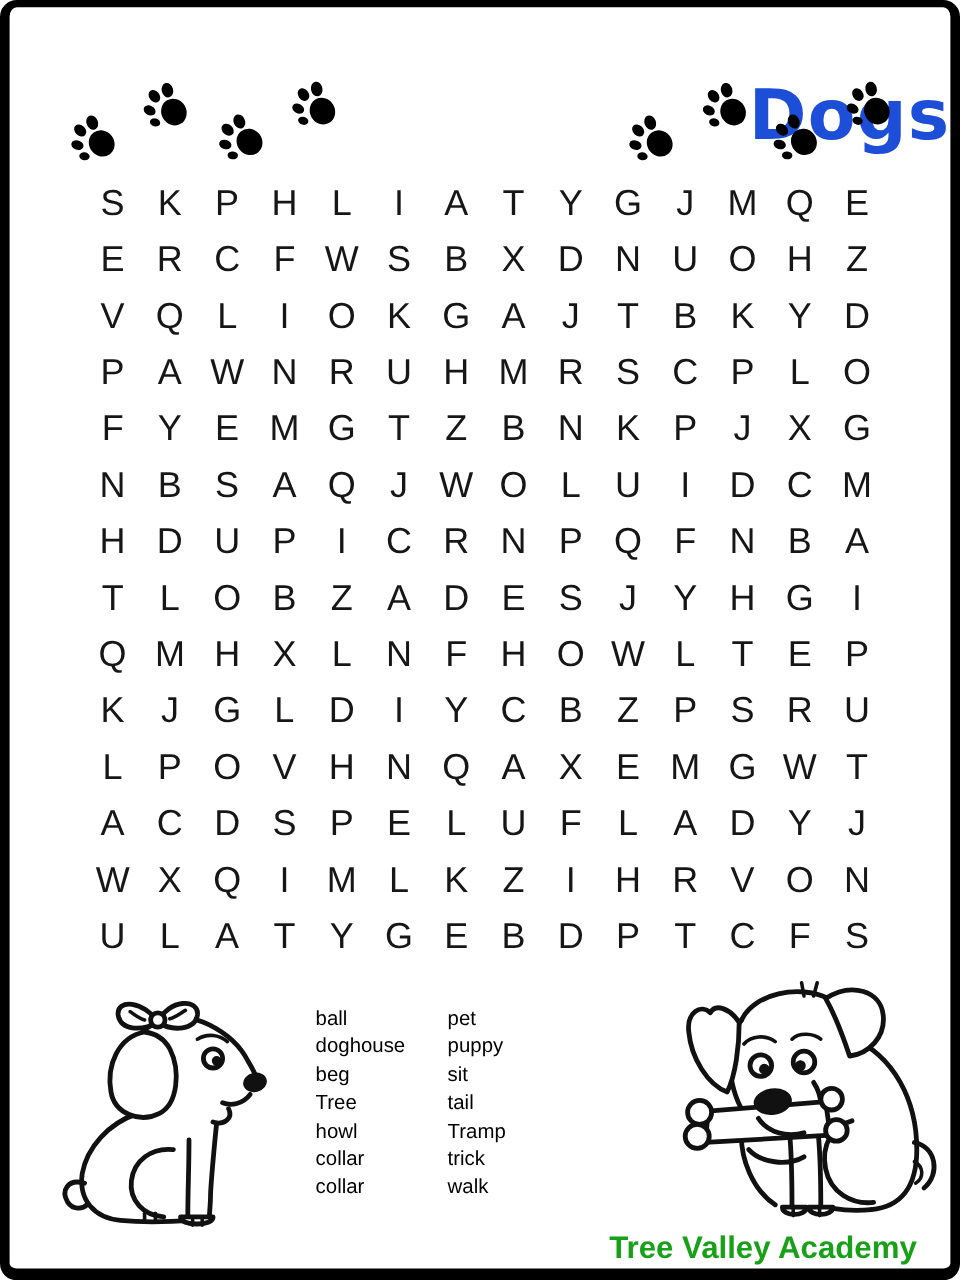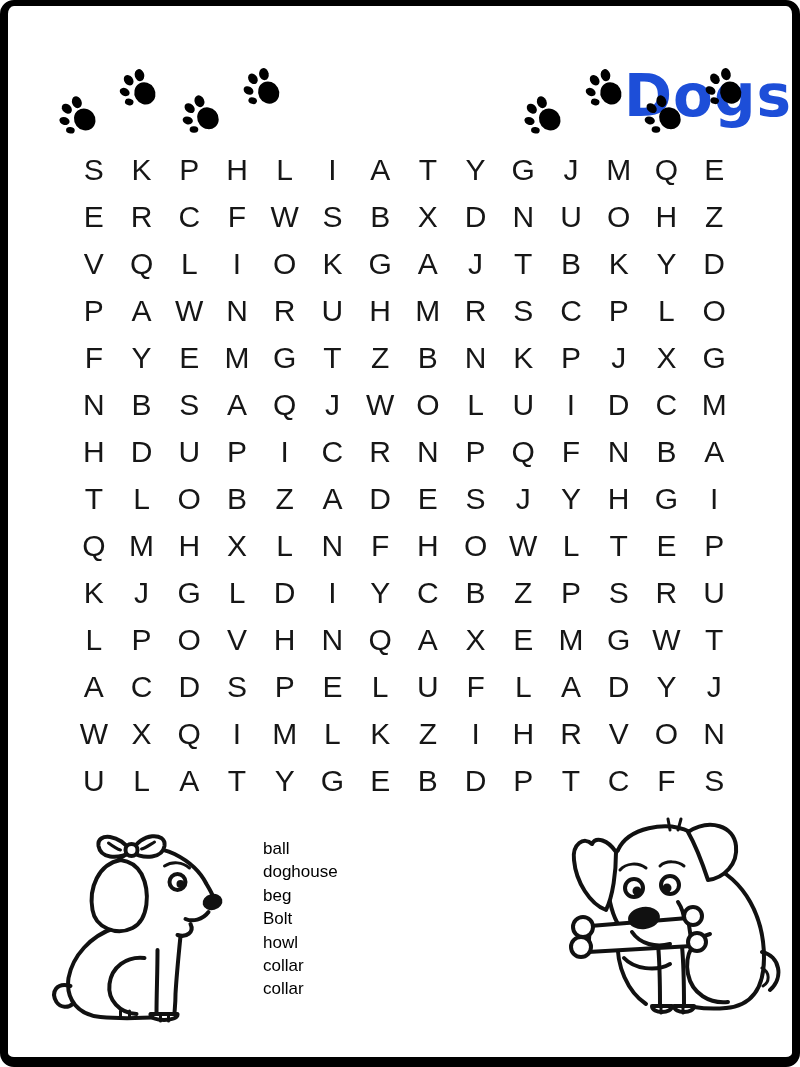--- a/index.html
+++ b/index.html
@@ -392,24 +392,33 @@
     <ellipse class="fillw" cx="103" cy="34" rx="6" ry="6"></ellipse>
     <path class="thin" d="M80,27 C84,30 88,33 92,34"></path>
     <path class="thin" d="M126,26 C121,29 117,32 113,33"></path>
   </svg>
 
   <div class="word-list">
     <div class="word-col">
         <div class="word">ball</div>
         <div class="word">doghouse</div>
         <div class="word">beg</div>
-        <div class="word">Bolt</div>
+        <div class="word">Tree</div>
         <div class="word">howl</div>
         <div class="word">collar</div>
         <div class="word">collar</div>
+      </div>
+    <div class="word-col">
+        <div class="word">pet</div>
+        <div class="word">puppy</div>
+        <div class="word">sit</div>
+        <div class="word">tail</div>
+        <div class="word">Tramp</div>
+        <div class="word">trick</div>
+        <div class="word">walk</div>
       </div>
   </div>
 
   <svg class="dog-illo dog-right lineart" viewBox="0 0 232 216">
 
     <path d="M150,58 C188,74 206,112 206,152 C206,184 192,200 168,202"></path>
     <path d="M204,146 C222,150 226,172 212,184"></path>
     <path class="thin" d="M204,162 C212,166 212,176 205,180"></path>
     <path d="M152,128 C136,132 126,148 130,168 C134,188 152,198 170,196"></path>
     <path d="M60,134 C58,160 70,186 88,198"></path>
@@ -441,14 +450,15 @@
     <circle class="fillw" cx="25" cy="121" r="10"></circle>
     <circle class="fillw" cx="23" cy="141" r="10"></circle>
     <circle class="fillw" cx="135" cy="110" r="9"></circle>
     <circle class="fillw" cx="139" cy="136" r="9"></circle>
 
     <ellipse class="fillb" cx="86" cy="112" rx="16" ry="11" transform="rotate(-8 86 112)"></ellipse>
     <path d="M74,126 C82,138 98,142 112,138"></path>
     <path d="M66,152 C76,163 98,166 112,158"></path>
   </svg>
 
+  <div class="brand" style="color: rgb(25, 160, 25);">Tree Valley Academy</div>
 
 </div>
 
 </body></html>

